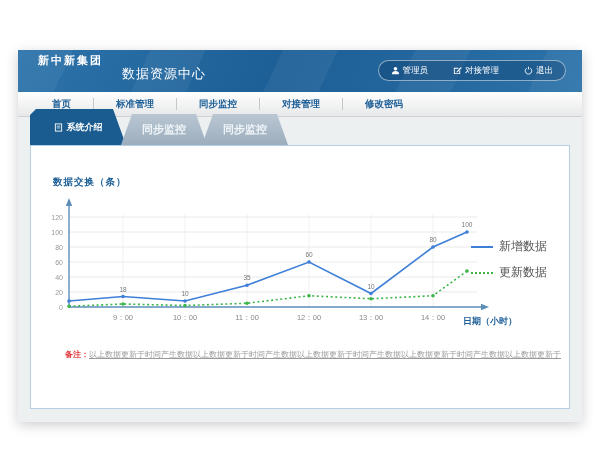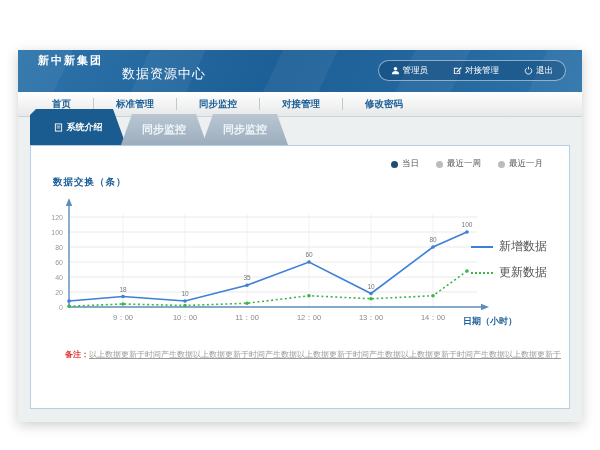--- a/index.html
+++ b/index.html
@@ -121,34 +121,20 @@
     <div class="tab">
       <span>同步监控</span>
     </div>
     <div class="tab">
       <span>同步监控</span>
     </div>
   </div>
 
   <div class="panel">
 
-    <div class="filters">
-      <span class="filter">
-        <span class="dot sel"></span>
-        <span>当日</span>
-      </span>
-      <span class="filter">
-        <span class="dot"></span>
-        <span>最近一周</span>
-      </span>
-      <span class="filter">
-        <span class="dot"></span>
-        <span>最近一月</span>
-      </span>
-    </div>
 
     <div class="y-title">数据交换（条）</div>
 
     <svg id="chart-svg" width="480" height="150" viewBox="0 0 480 150">
         <line x1="84" y1="22" x2="84" y2="115" stroke="#f1f1f1" stroke-width="1"></line>
         <line x1="146" y1="22" x2="146" y2="115" stroke="#f1f1f1" stroke-width="1"></line>
         <line x1="208" y1="22" x2="208" y2="115" stroke="#f1f1f1" stroke-width="1"></line>
         <line x1="270" y1="22" x2="270" y2="115" stroke="#f1f1f1" stroke-width="1"></line>
         <line x1="332" y1="22" x2="332" y2="115" stroke="#f1f1f1" stroke-width="1"></line>
         <line x1="394" y1="22" x2="394" y2="115" stroke="#f1f1f1" stroke-width="1"></line>

